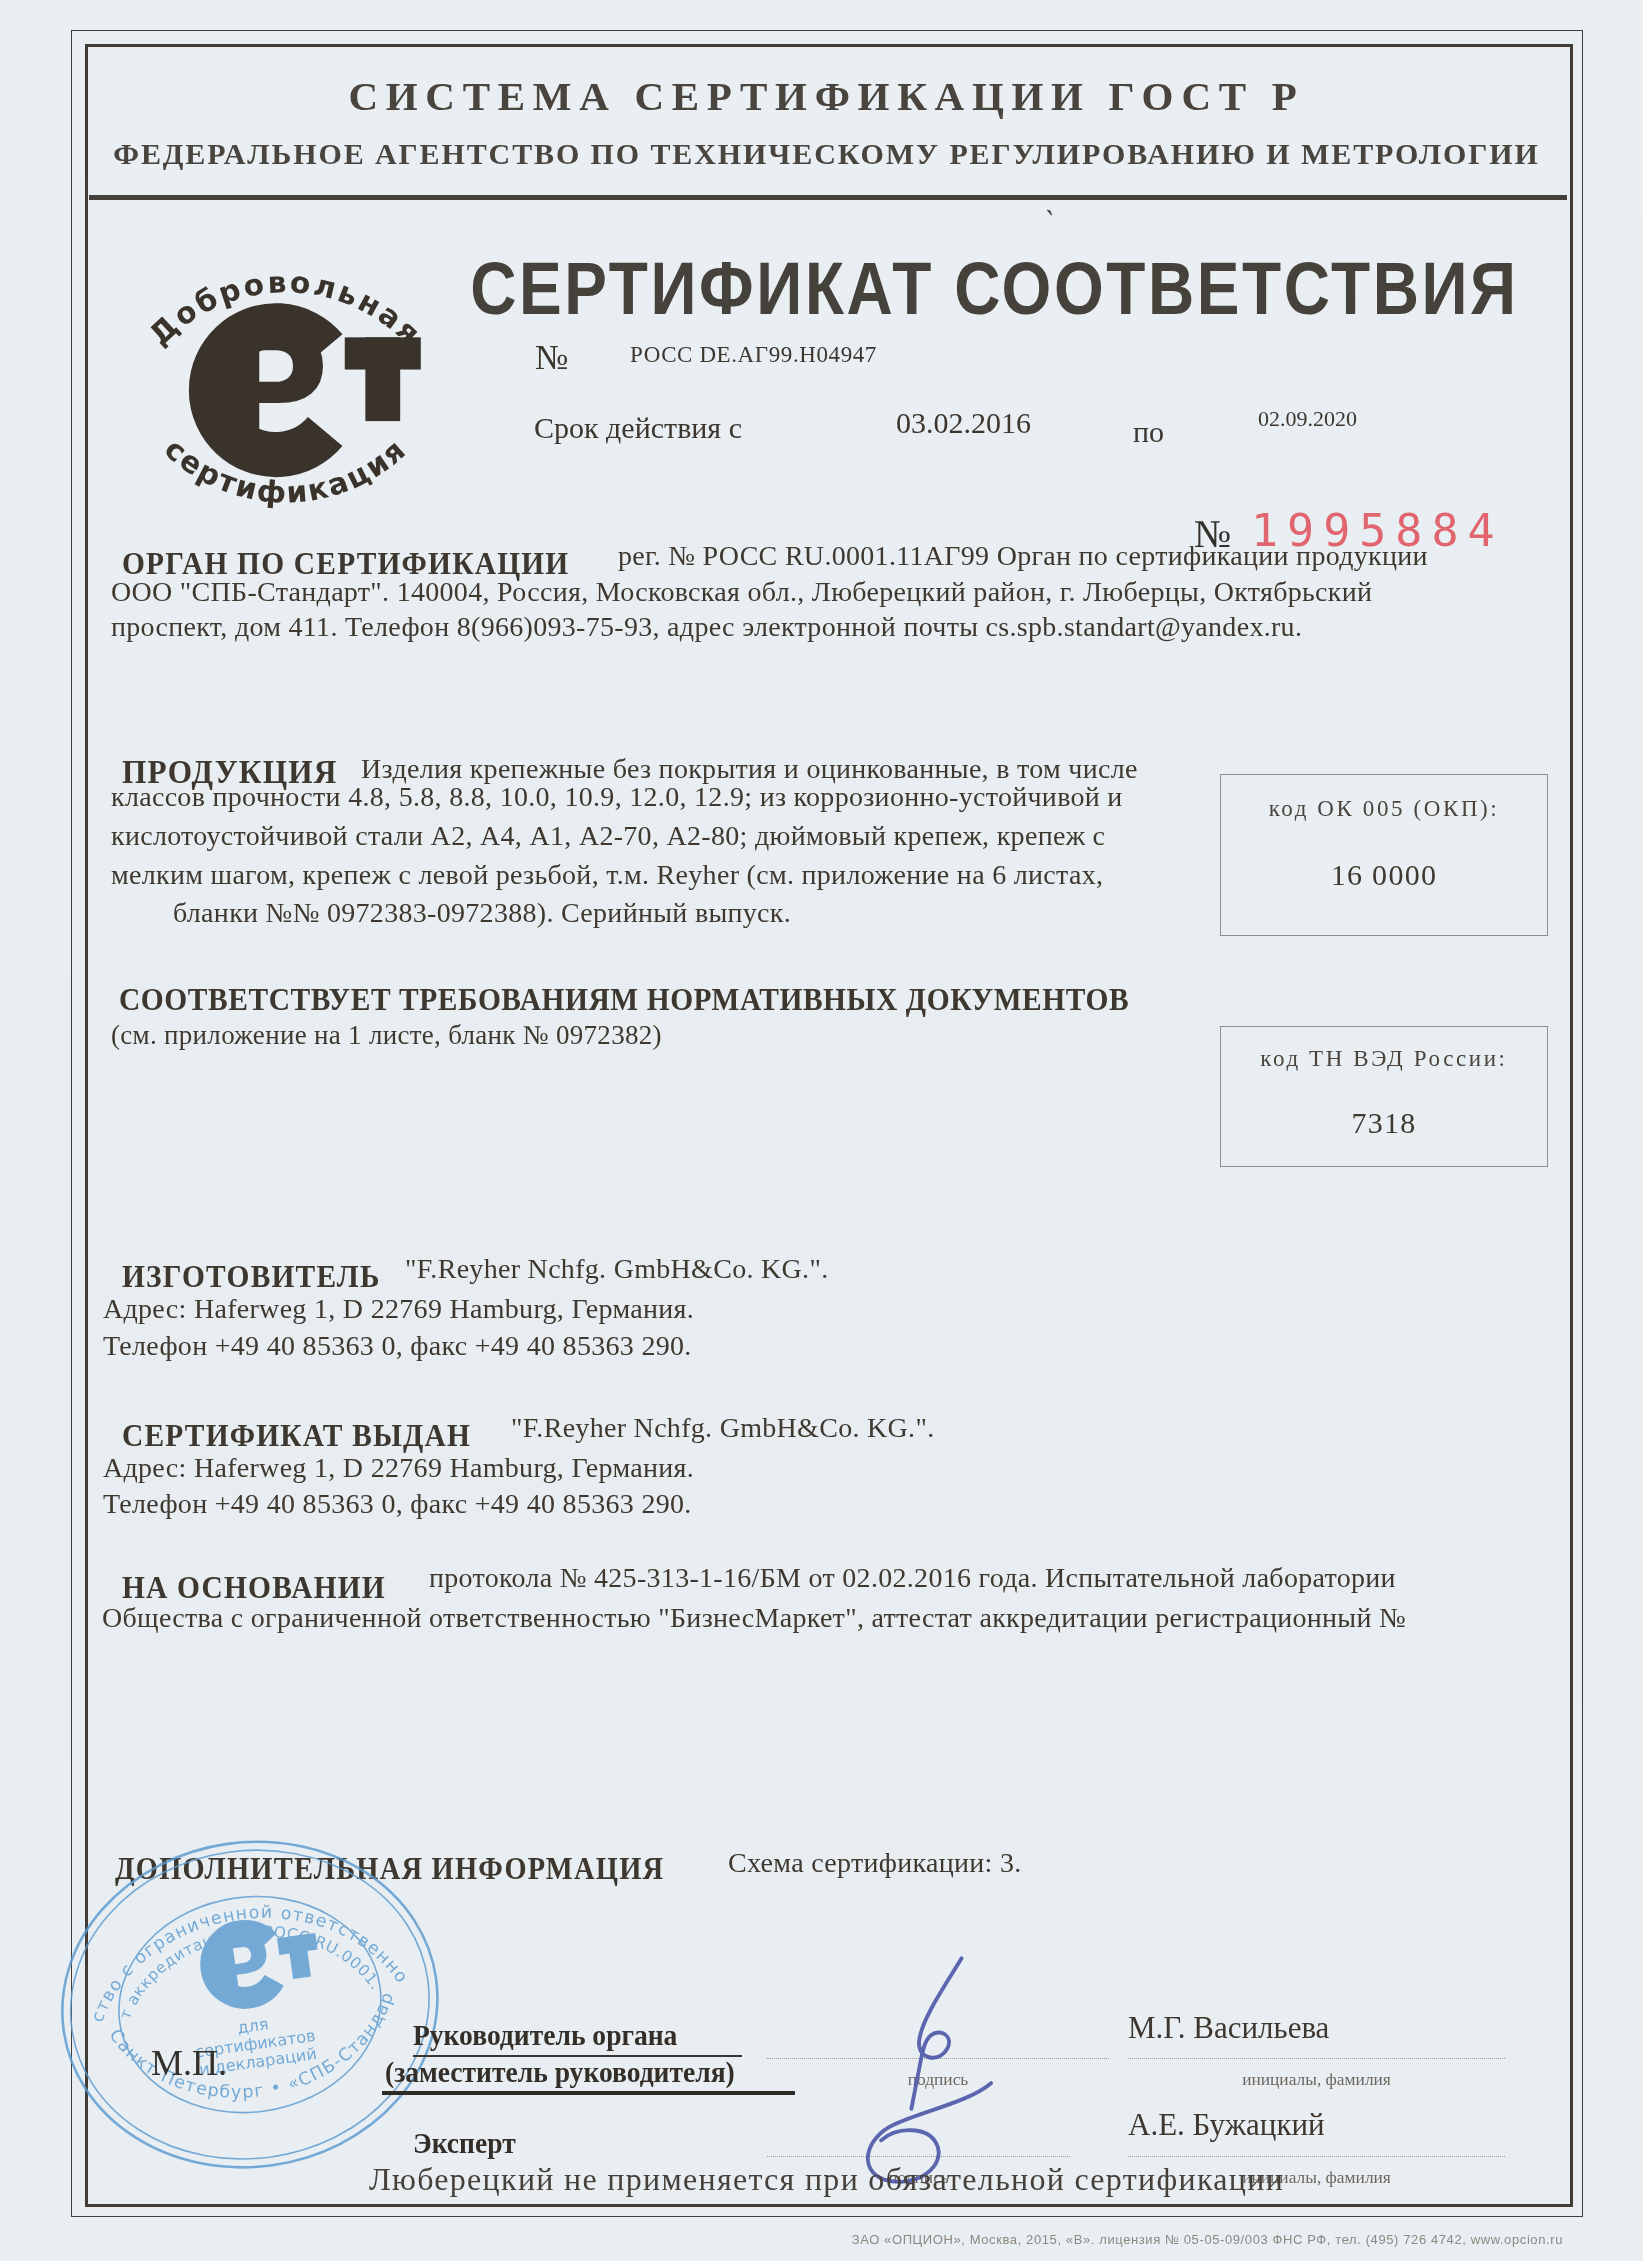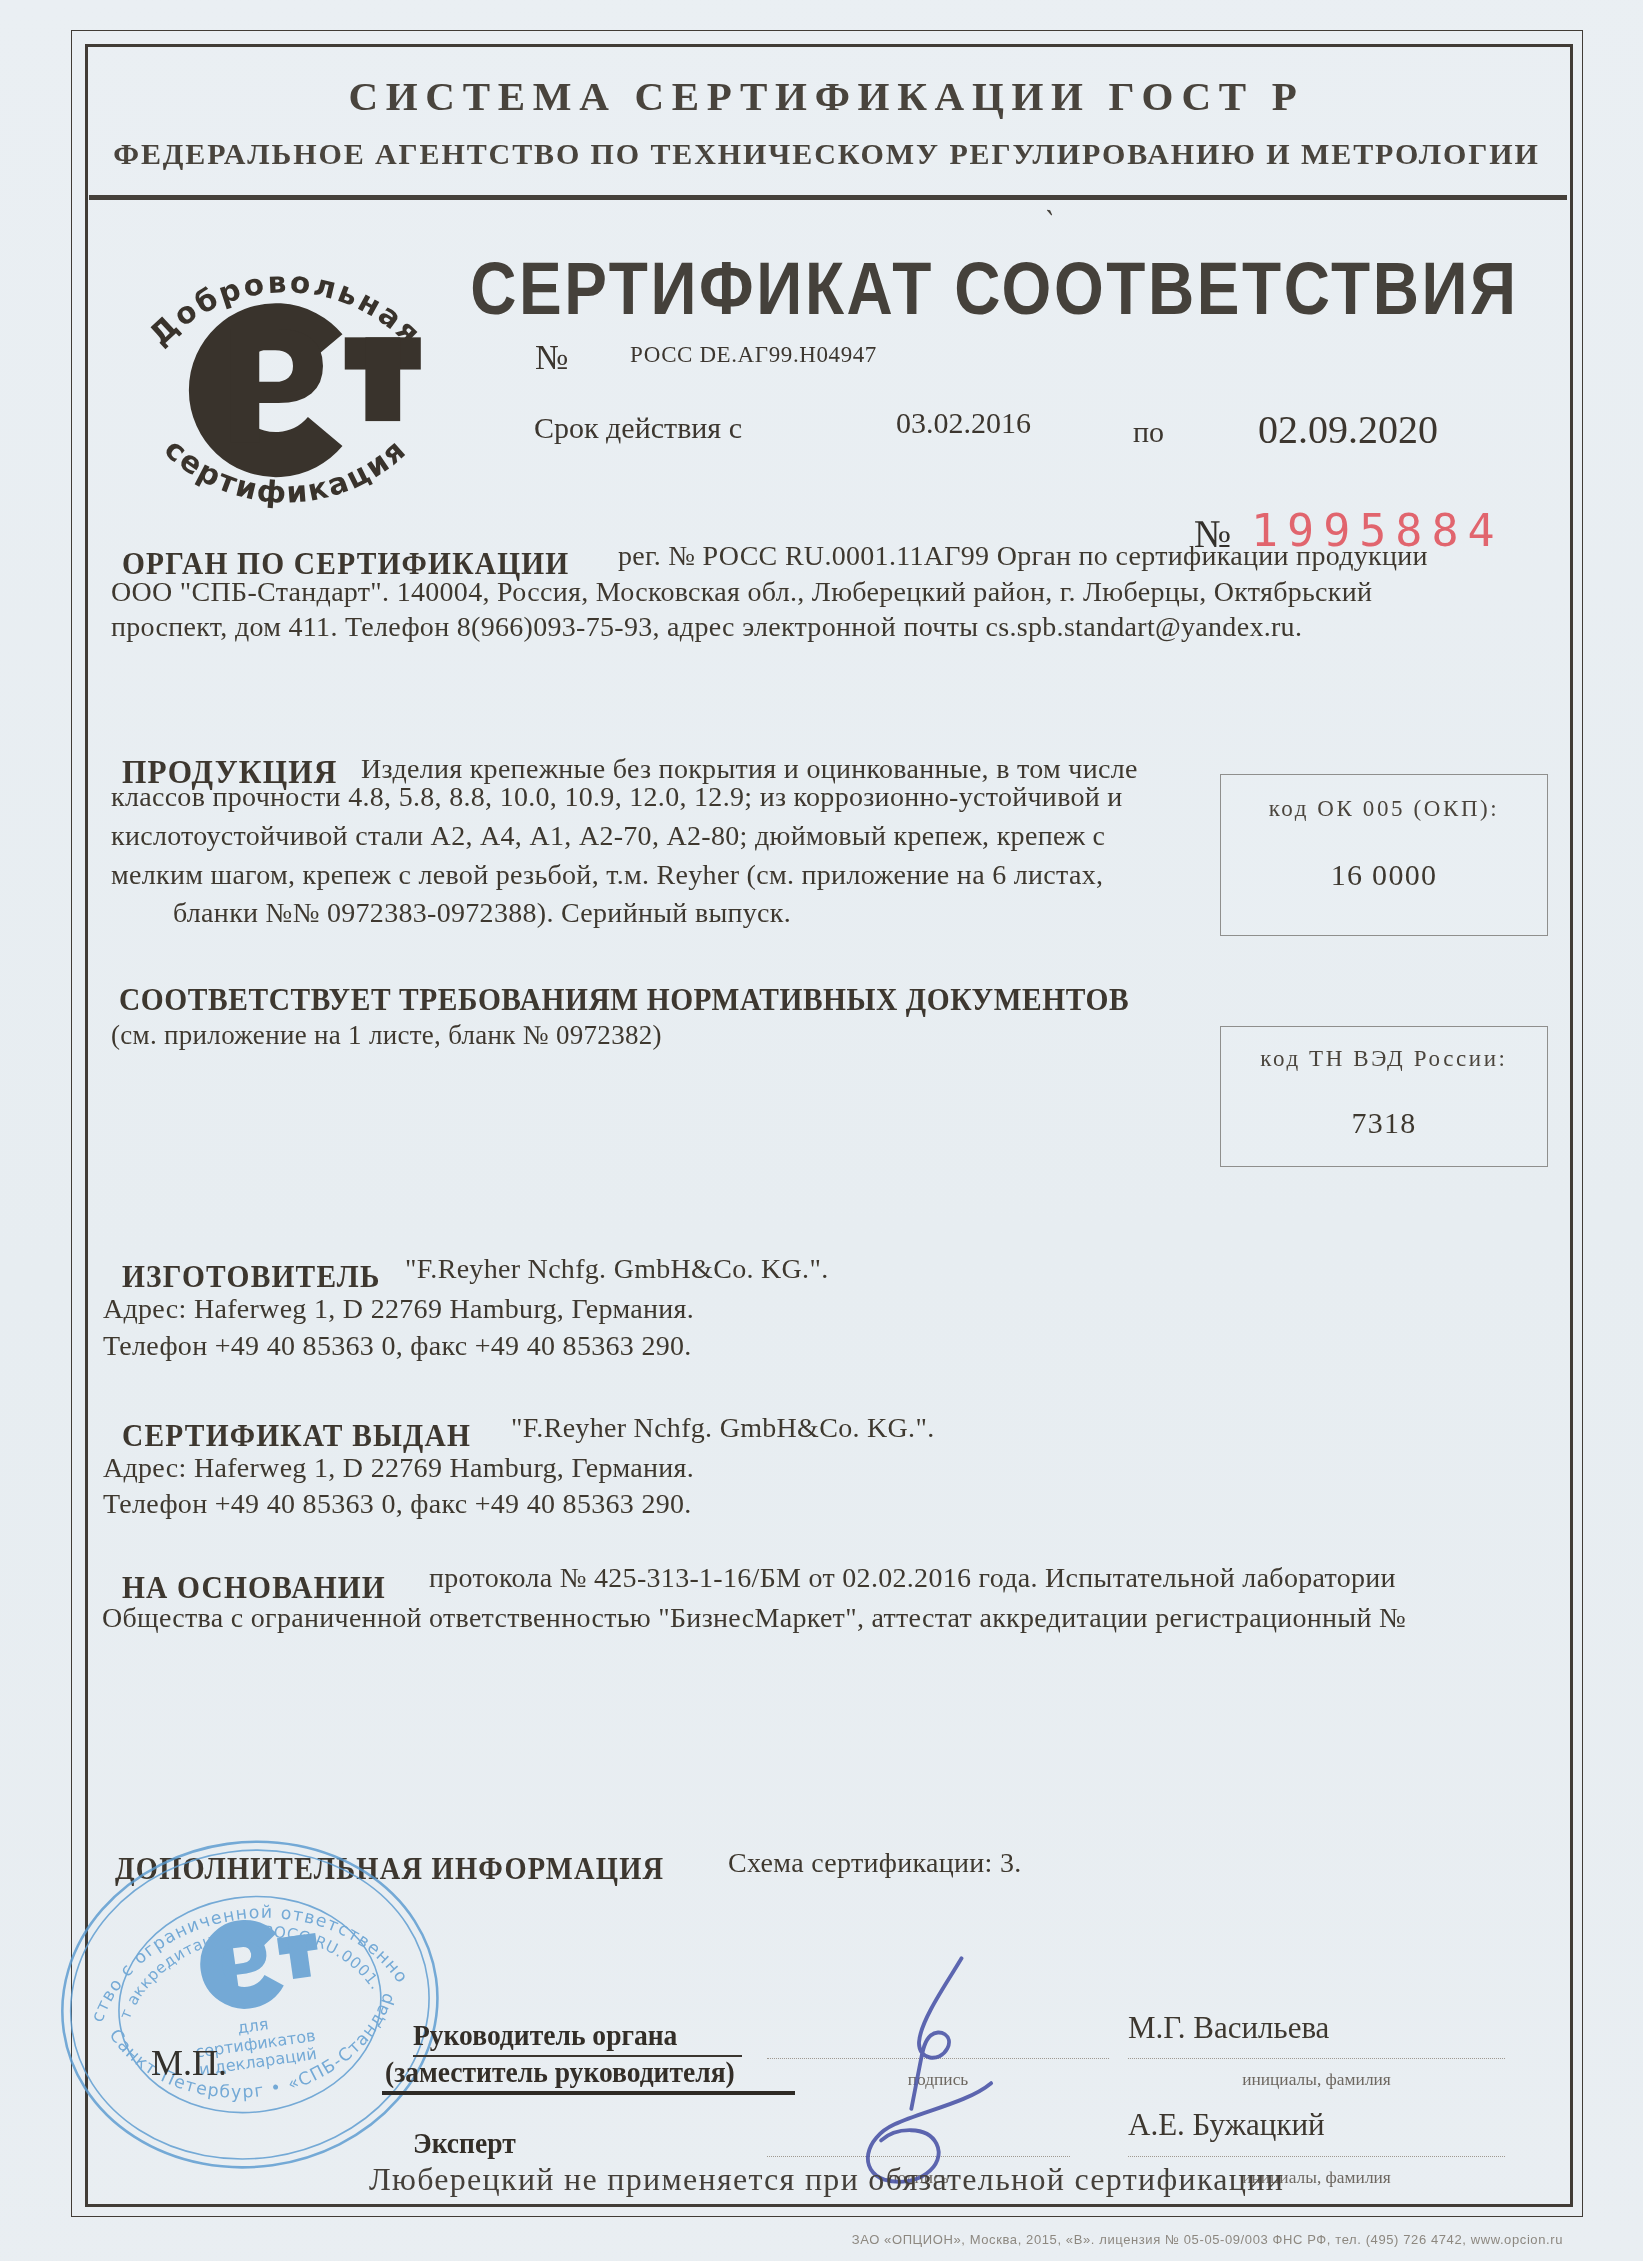--- a/index.html
+++ b/index.html
@@ -64,21 +64,21 @@
   </svg>
 
   <div class="abs title" style="left:445px; top:246px; width:1099px;">СЕРТИФИКАТ СООТВЕТСТВИЯ</div>
 
   <div class="abs serif" style="left:535px; top:338px; font-size:35px;">№</div>
   <div class="abs serif" style="left:630px; top:342px; font-size:23px; letter-spacing:0.6px;">РОСС DE.АГ99.Н04947</div>
 
   <div class="abs serif" style="left:534px; top:411px; font-size:30px;">Срок действия  с</div>
   <div class="abs serif" style="left:896px; top:406px; font-size:30px;">03.02.2016</div>
   <div class="abs serif" style="left:1133px; top:415px; font-size:30px;">по</div>
-  <div class="abs serif" style="left:1258px; top:406px; font-size:40px;">02.09.2020</div>
+  <div class="abs serif" style="left:1258px; top:406px; font-size:22px;">02.09.2020</div>
 
   <div class="abs serif" style="left:1194px; top:511px; font-size:39px; color:#33302b;">№</div>
   <div class="abs rednum" style="left:1251px; top:504px;">1995884</div>
 
   <div class="abs seclabel" style="left:122px; top:545px; font-size:32px;">ОРГАН ПО СЕРТИФИКАЦИИ</div>
   <div class="abs body-t" style="left:618px; top:540px;">рег. № РОСС RU.0001.11АГ99 Орган по сертификации продукции</div>
   <div class="abs body-t" style="left:111px; top:576px;">ООО "СПБ-Стандарт". 140004, Россия, Московская обл., Люберецкий район, г. Люберцы, Октябрьский</div>
   <div class="abs body-t" style="left:111px; top:611px;">проспект, дом 411. Телефон 8(966)093-75-93, адрес электронной почты cs.spb.standart@yandex.ru.</div>
 
   <div class="abs seclabel" style="left:122px; top:753px; font-size:34px;">ПРОДУКЦИЯ</div>

